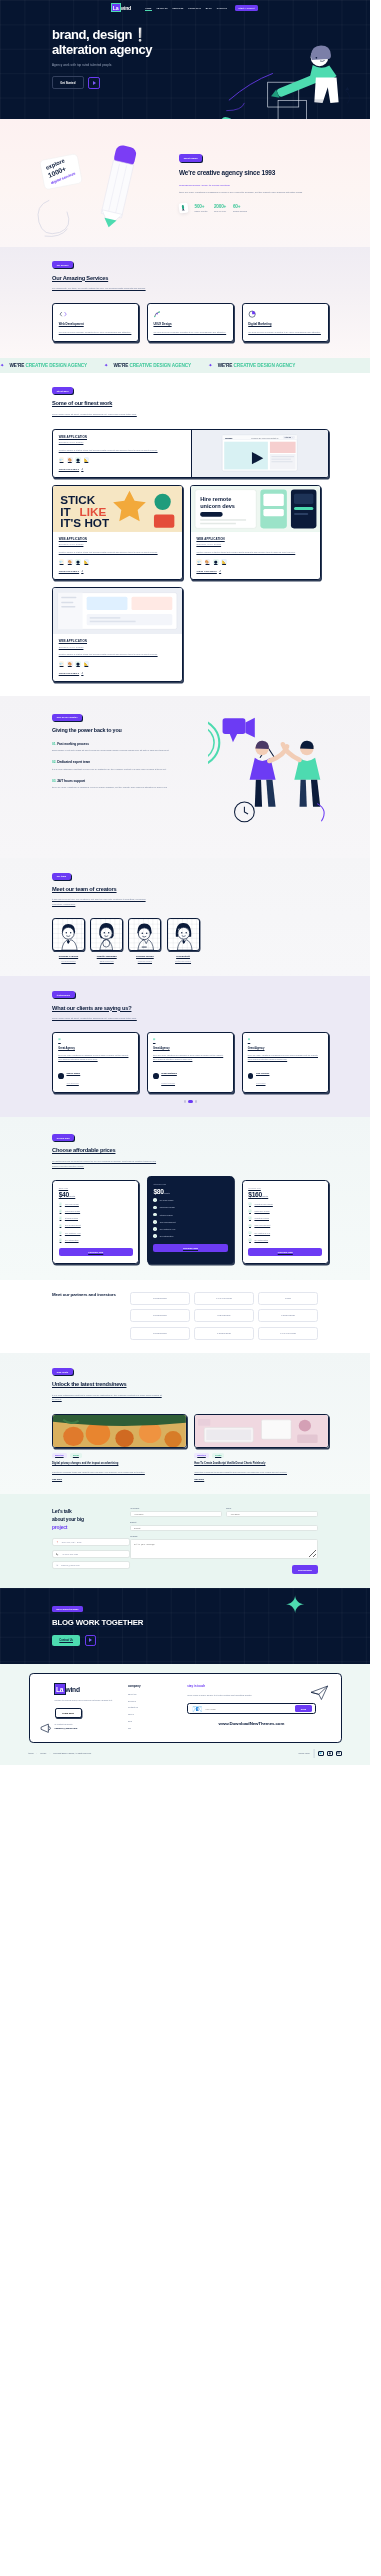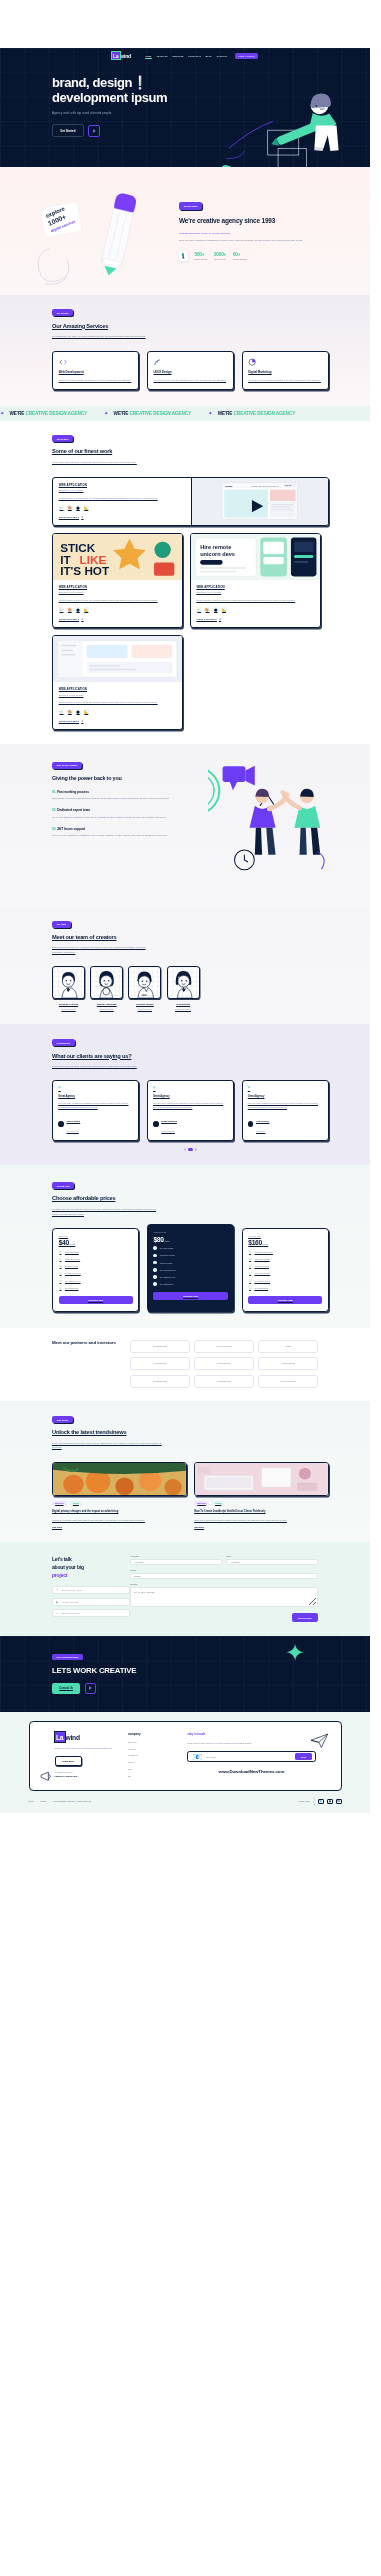--- a/index.html
+++ b/index.html
@@ -2,21 +2,21 @@
 <html style="font-size:8.3px"><head>
 <meta charset="utf-8">
 <style>
   *{margin:0;padding:0;box-sizing:border-box;}
   html,body{width:381px;}
   body{
     font-family:"Liberation Sans", sans-serif;
     background:#fff;color:#0b1b3a;
     -webkit-font-smoothing:antialiased;
   }
-  .wrap{width:370px;overflow:hidden;position:relative;margin-top:48px;}
+  .wrap{width:370px;overflow:hidden;position:relative;}
 
   
   .hero{background:#061530;position:relative;overflow:hidden;padding-bottom:13.5px;}
   .hero-grid{position:absolute;inset:0;
     background-image:linear-gradient(to right,rgba(255,255,255,.035) 0.5px,transparent 0.5px),
                      linear-gradient(to bottom,rgba(255,255,255,.035) 0.5px,transparent 0.5px);
     background-size:24.4px 24.4px;}
   .nav{position:relative;display:flex;align-items:center;justify-content:center;gap:4.7px;padding:4.2px 7.3px 3.1px;}
   .logo{display:flex;align-items:center;gap:0;margin-right:9.3px;}
   .logo-mark{display:inline-flex;align-items:center;position:relative;}
@@ -265,21 +265,21 @@
         <a href="#">BLOG</a>
         <a href="#">CONTACT</a>
       </div>
       <button class="cta-nav">Start A Project</button>
     </nav>
 
     <div class="hero-body">
       <div class="hero-left">
         <h1 class="hero-h1">
           <span>brand, design</span><span class="mark">❕</span><br>
-          <span>development ipsum</span>
+          <span>alteration agency</span>
         </h1>
         <p class="hero-sub">Agency work with top rated talented people.</p>
         <div class="hero-btns">
           <button class="btn-outline">Get Started</button>
           <button class="btn-play">
               <i></i>
             </button>
         </div>
       </div>
       <div class="hero-art">
@@ -934,21 +934,21 @@
       <button class="ct-send">Send Message</button>
       <div style="clear:both"></div>
     </div>
   </section>
 
   <section class="work">
     <div class="work-grid"></div>
     <div class="star-tg">✦</div>
     <div class="container" style="position:relative">
       <span class="work-pill">have a project in mind?</span>
-      <h2 class="work-h">LETS WORK CREATIVE</h2>
+      <h2 class="work-h">BLOG WORK TOGETHER</h2>
       <div class="work-btns">
         <button class="btn-mint">Contact Us</button>
         <button class="btn-play">
             <i></i>
           </button>
       </div>
     </div>
   </section>
 
   <footer class="footer">

